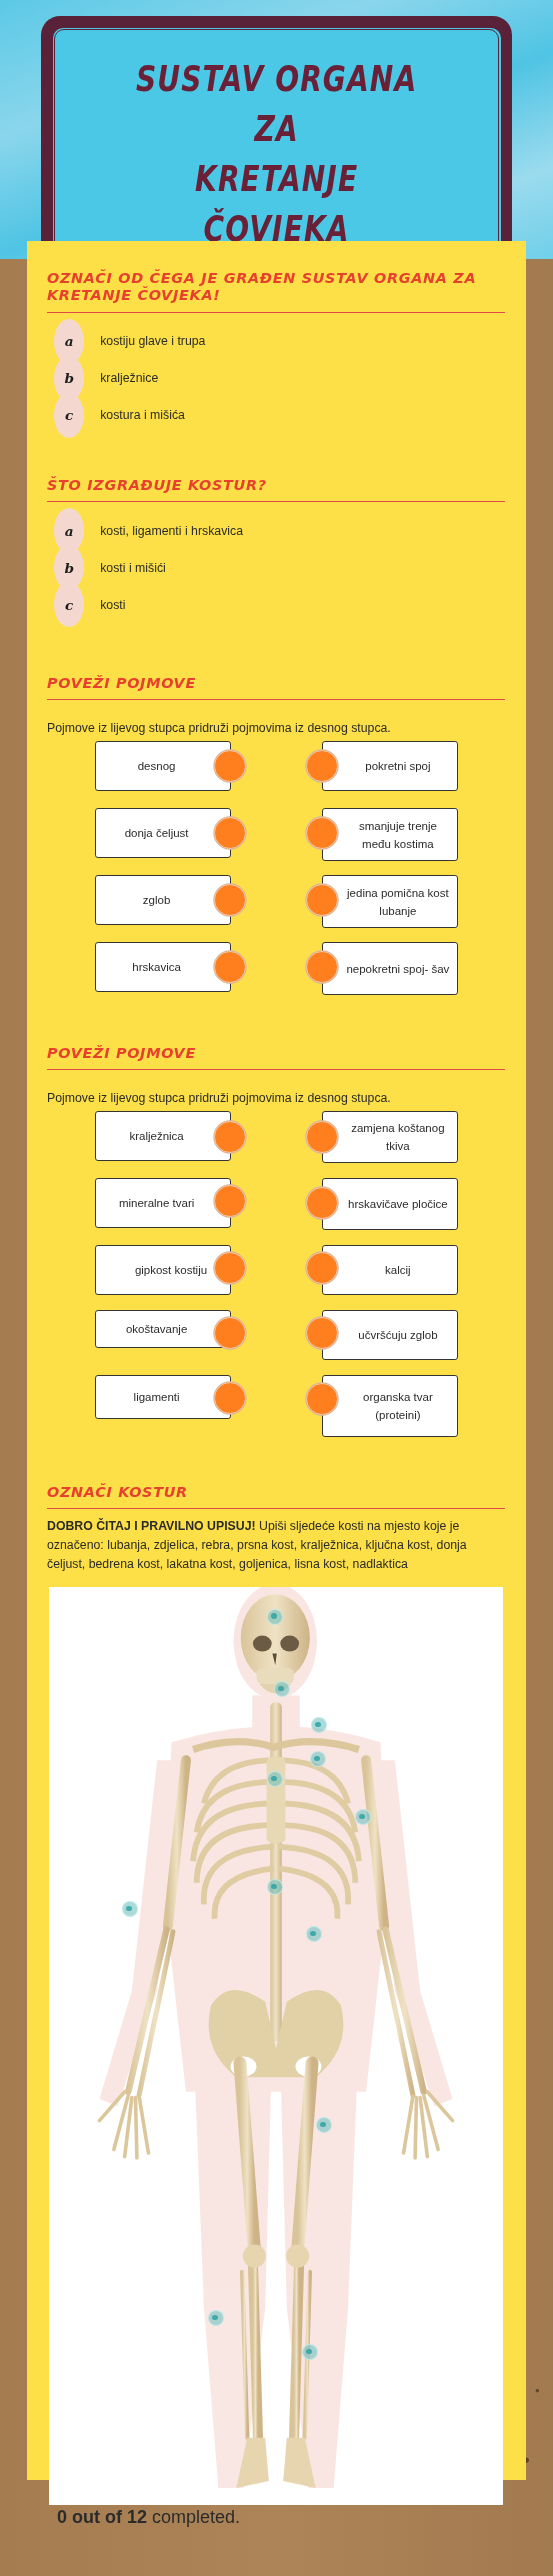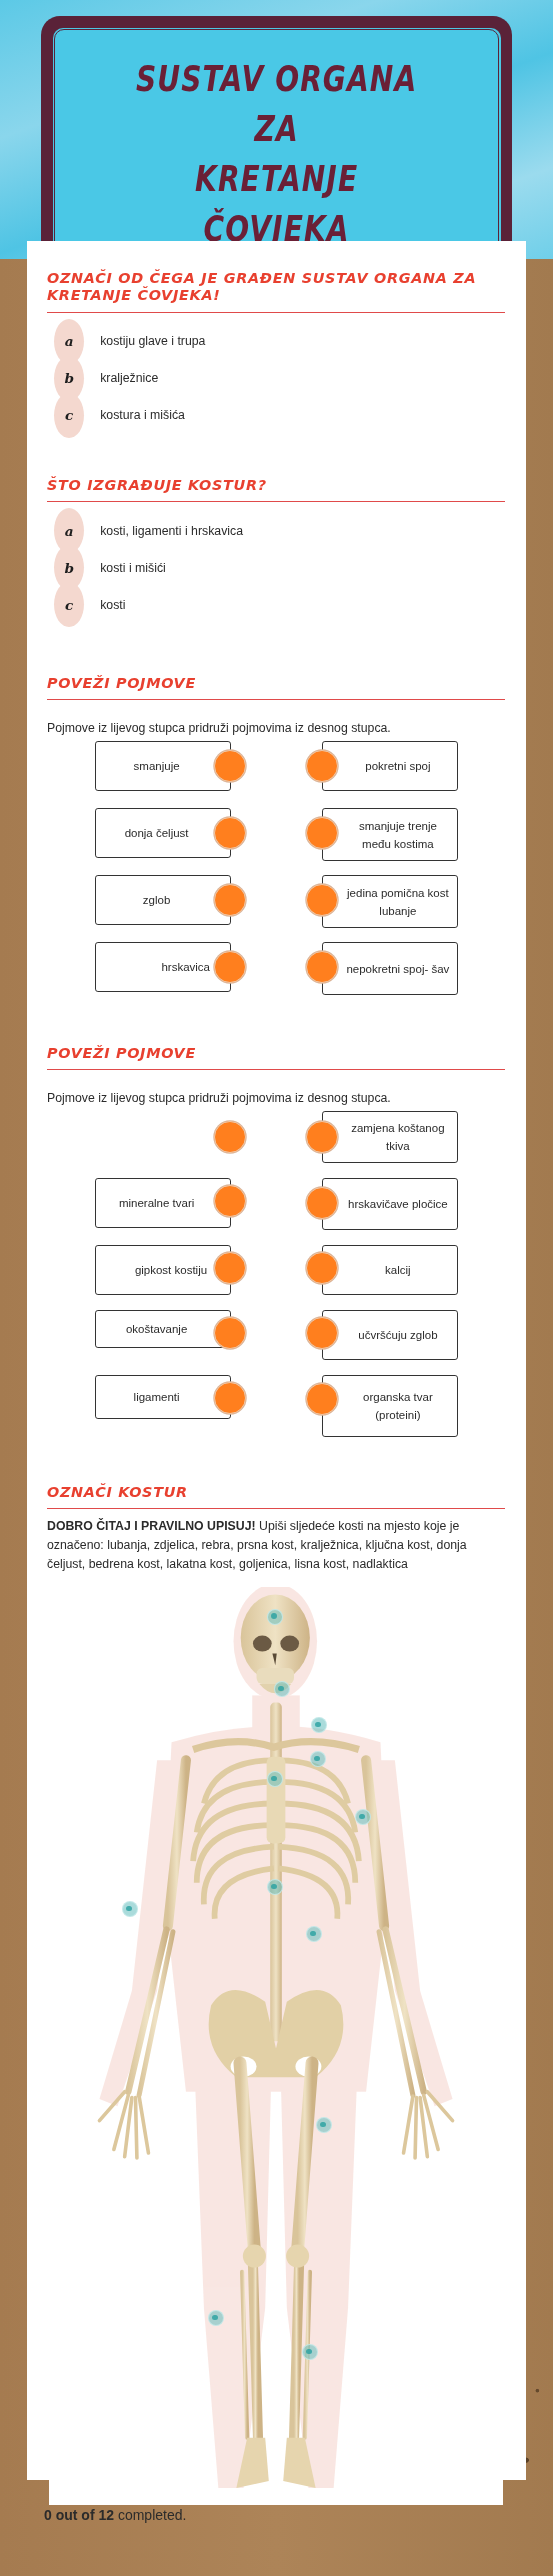--- a/index.html
+++ b/index.html
@@ -56,21 +56,21 @@
     color: #6a2036;
     text-align: center;
     transform: scaleX(0.78);
     white-space: pre-line;
     font-style: italic;
   }
 
   
   .card {
     position: absolute; left: 27px; top: 241px; width: 499px; height: 2239px;
-    background: #ffffff;
+    background: #fde047;
     padding: 0 20px;
   }
   .section { position: absolute; left: 20px; width: 458px; }
   .sec-heading {
     font-family: "DejaVu Sans", sans-serif;
     font-weight: bold;
     font-style: italic;
     color: #e8402f;
     font-size: 14.4px;
     line-height: 17.3px;
@@ -143,22 +143,22 @@
     background: rgba(100,190,190,.55);
     border: 1.4px solid rgba(200,235,235,.85);
     cursor: pointer;
   }
   .hotspot::after {
     content: ""; position: absolute; left: 3.6px; top: 3.6px;
     width: 5.8px; height: 5.8px; border-radius: 50%;
     background: rgba(40,160,160,.8);
   }
   .footer-status {
-    position: absolute; left: 17px; top: 2266px;
-    font-size: 14px; color: #2b2b2b;
+    position: absolute; left: 30px; top: 2266px;
+    font-size: 18px; color: #2b2b2b;
   }
   .footer-status b { font-weight: bold; }
 </style>
 </head>
 <body>
 
 <div class="bg-sky"></div>
 <div class="bg-cardboard"></div>
 
 <div class="title-outer">
@@ -207,29 +207,29 @@
         <span class="opt-text">kosti</span>
       </div>
     </div>
   </div>
 
   <div class="section" style="top:434px;">
     <h2 class="sec-heading">Poveži pojmove</h2>
     <p class="instructions">Pojmove iz lijevog stupca pridruži pojmovima iz desnog stupca.</p>
     <div class="match-area" style="height:267px;">
       <div class="match-box left" style="top:2.9px;height:50px;">
-          <span>smanjuje</span>
+          <span>desnog</span>
         </div>
       <div class="match-box left" style="top:70px;height:50px;">
           <span>donja čeljust</span>
         </div>
       <div class="match-box left" style="top:137px;height:50px;">
           <span>zglob</span>
         </div>
-      <div class="match-box left" style="top:204px;height:50px;justify-content:flex-end;">
+      <div class="match-box left" style="top:204px;height:50px;">
           <span>hrskavica</span>
         </div>
 
       <div class="dot" style="left:167px;top:11.5px;"></div>
       <div class="dot" style="left:167px;top:79px;"></div>
       <div class="dot" style="left:167px;top:146px;"></div>
       <div class="dot" style="left:167px;top:213px;"></div>
 
       <div class="match-box right" style="top:2.9px;height:50px;">
           <span>pokretni spoj</span>
@@ -248,20 +248,23 @@
       <div class="dot" style="left:259px;top:79px;"></div>
       <div class="dot" style="left:259px;top:146px;"></div>
       <div class="dot" style="left:259px;top:213px;"></div>
     </div>
   </div>
 
   <div class="section" style="top:804px;">
     <h2 class="sec-heading">Poveži pojmove</h2>
     <p class="instructions">Pojmove iz lijevog stupca pridruži pojmovima iz desnog stupca.</p>
     <div class="match-area" style="height:332px;">
+      <div class="match-box left" style="top:2.9px;height:50px;">
+          <span>kralježnica</span>
+        </div>
       <div class="match-box left" style="top:70px;height:50px;text-align:right;">
           <span>mineralne tvari</span>
         </div>
       <div class="match-box left" style="top:137px;height:50px;padding-left:36px;">
           <span>gipkost kostiju</span>
         </div>
       <div class="match-box left" style="top:202px;height:38px;">
           <span>okoštavanje</span>
         </div>
       <div class="match-box left" style="top:267px;height:44px;">

